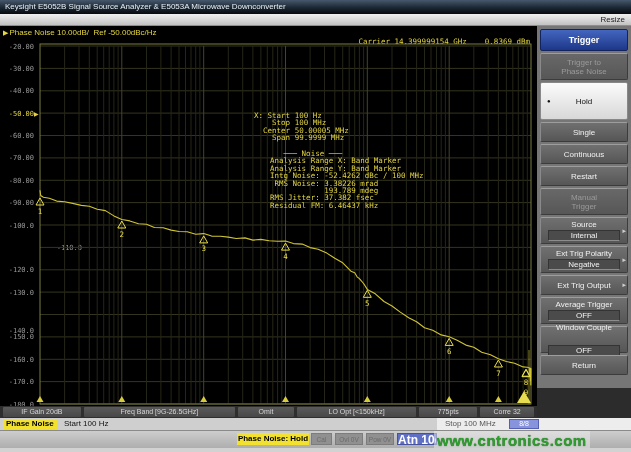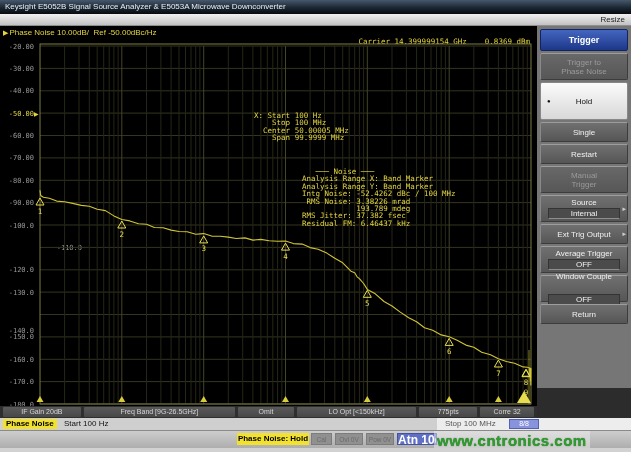--- a/index.html
+++ b/index.html
@@ -207,21 +207,21 @@
       <text x="526.0" y="384.7" fill="#e8dc50" font-size="7.5" text-anchor="middle" font-family="DejaVu Sans Mono,monospace">8</text>
       <path d="M 524.0 396 l -3.5 6 h 7 z" fill="#d8cc3e"></path>
       <path d="M 526.0 369.7 l -4 7 h 8 z" fill="none" stroke="#e8dc50" stroke-width="1"></path>
       <text x="526.0" y="395.2" fill="#e8dc50" font-size="7.5" text-anchor="middle" font-family="DejaVu Sans Mono,monospace">9</text>
       <path d="M 524 391 l -7 12 h 14 z" fill="#e8dc50"></path>
     </svg>
   <pre class="blk" id="x-info" style="left:254px;top:86px;">X: Start 100 Hz
     Stop 100 MHz
   Center 50.00005 MHz
     Span 99.9999 MHz</pre>
-  <pre class="blk" id="noise-info" style="left:302px;top:124px;margin-top:18px;">   ─── Noise ───
+  <pre class="blk" id="noise-info" style="left:270px;top:124px;">   ─── Noise ───
 Analysis Range X: Band Marker
 Analysis Range Y: Band Marker
 Intg Noise: -52.4262 dBc / 100 MHz
  RMS Noise: 3.38226 mrad
             193.789 mdeg
 RMS Jitter: 37.382 fsec
 Residual FM: 6.46437 kHz</pre>
 </div>
 
 <div class="strip1" id="strip1">
@@ -249,29 +249,37 @@
         <div class="sb-lbl">Phase Noise</div>
       </div>
       <div class="sb-btn selected" style="height: 38px;">
         <div class="sb-lbl">Hold</div>
         <span class="sb-bullet">●</span>
       </div>
       <div class="sb-btn" style="height: 20px;">
         <div class="sb-lbl">Single</div>
       </div>
       <div class="sb-btn" style="height: 20px;">
+        <div class="sb-lbl">Continuous</div>
+      </div>
+      <div class="sb-btn" style="height: 20px;">
         <div class="sb-lbl">Restart</div>
       </div>
       <div class="sb-btn disabled" style="height: 27px;">
         <div class="sb-lbl">Manual</div>
         <div class="sb-lbl">Trigger</div>
       </div>
       <div class="sb-btn" style="height: 27px; text-align: center;">
         <div class="sb-lbl">Source</div>
         <div class="sb-val">Internal</div>
+        <span class="sb-arrow">▸</span>
+      </div>
+      <div class="sb-btn" style="height: 27px;">
+        <div class="sb-lbl">Ext Trig Polarity</div>
+        <div class="sb-val">Negative</div>
         <span class="sb-arrow">▸</span>
       </div>
       <div class="sb-btn" style="height: 20px;">
         <div class="sb-lbl">Ext Trig Output</div>
         <span class="sb-arrow">▸</span>
       </div>
       <div class="sb-btn" style="height: 27px;">
         <div class="sb-lbl">Average Trigger</div>
         <div class="sb-val">OFF</div>
       </div>

